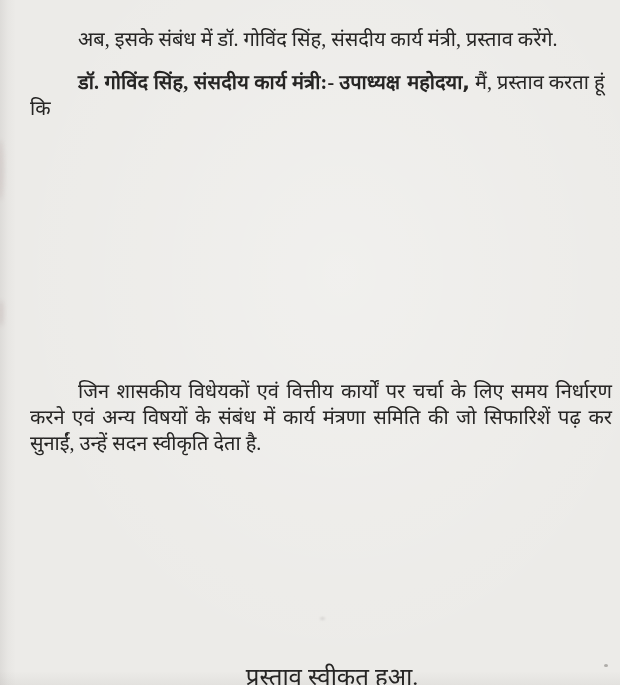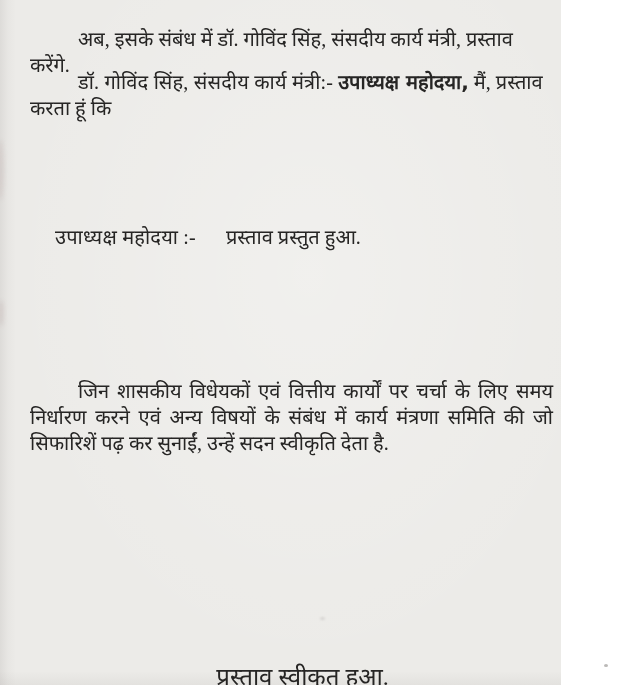--- a/index.html
+++ b/index.html
@@ -7,40 +7,40 @@
     padding: 0;
   }
   body {
     width: 620px;
     height: 685px;
     overflow: hidden;
     font-family: "Liberation Serif", "DejaVu Serif", serif;
   }
   .page {
     position: relative;
-    width: 561px;
+    width: 620px;
     height: 685px;
     background:
       radial-gradient(ellipse at 55% 40%, rgba(255,255,255,0.25), rgba(0,0,0,0) 70%),
       linear-gradient(to right, rgba(90,80,80,0.10) 0px, rgba(90,80,80,0.03) 8px, rgba(0,0,0,0) 16px),
       linear-gradient(to top, rgba(80,75,70,0.06) 0px, rgba(0,0,0,0) 14px),
       #ecebe8;
     color: #262524;
     font-size: 20px;
     line-height: 26px;
   }
   .block {
     position: absolute;
     left: 30px;
     right: 8px;
   }
   .indent { text-indent: 48px; }
   .justify { text-align: justify; }
   .speaker-bold {
-    font-weight: normal;
+    font-weight: bold;
     letter-spacing: 0.2px;
     text-align: right;
   }
   .inline-bold-small {
     font-family: "DejaVu Sans", "Liberation Sans", sans-serif;
     font-weight: bold;
     font-size: 20px;
   }
   .chair-line { left: 55px; }
   .chair-text { margin-left: 30px; }
@@ -83,21 +83,20 @@
 
 <div class="page">
 
   <p class="block indent" style="top: 6px;">अब, इसके संबंध में  डॉ. गोविंद सिंह, संसदीय कार्य मंत्री, प्रस्ताव करेंगे.</p>
 
   <p class="block indent" style="top: 49px;"><span class="speaker-bold">डॉ. गोविंद सिंह, संसदीय कार्य मंत्री:-</span>
     <span class="inline-bold-small">उपाध्यक्ष महोदया,</span>
     <span>मैं, प्रस्ताव करता हूं कि</span></p>
 
 
-  <p class="block chair-line" style="top: 204px;"><span class="speaker-bold">उपाध्यक्ष महोदया :-</span><span class="chair-text">प्रस्ताव प्रस्तुत हुआ.</span></p>
 
 
   <p class="block indent justify" style="top: 358px;">जिन शासकीय विधेयकों एवं वित्तीय कार्यों पर चर्चा के लिए समय निर्धारण करने एवं अन्य विषयों के संबंध में कार्य मंत्रणा समिति की जो सिफारिशें पढ़ कर सुनाईं, उन्हें सदन स्वीकृति देता है.</p>
 
   <p class="block result" style="top: 638px;">प्रस्ताव स्वीकृत हुआ.</p>
 
   <div class="smudge smudge-left-1"></div>
   <div class="smudge smudge-left-2"></div>
   <div class="smudge speck-1"></div>
   <div class="smudge speck-2"></div>

